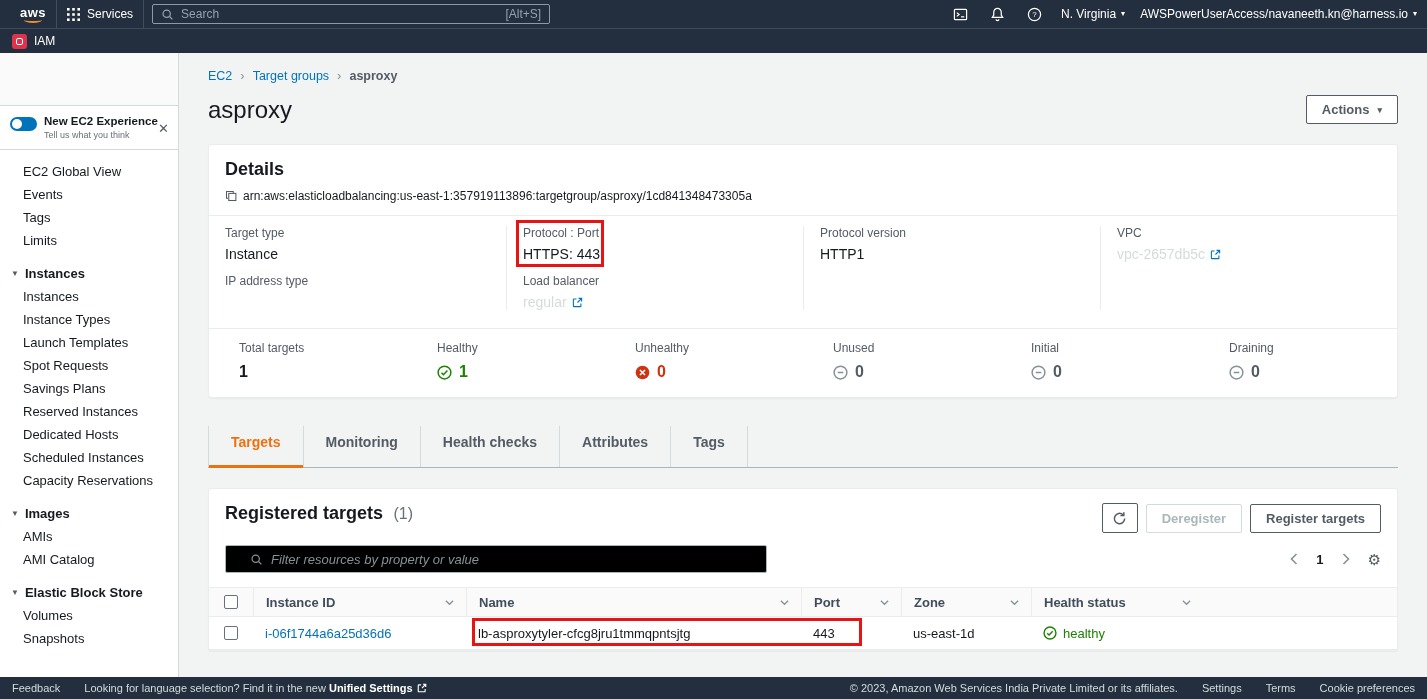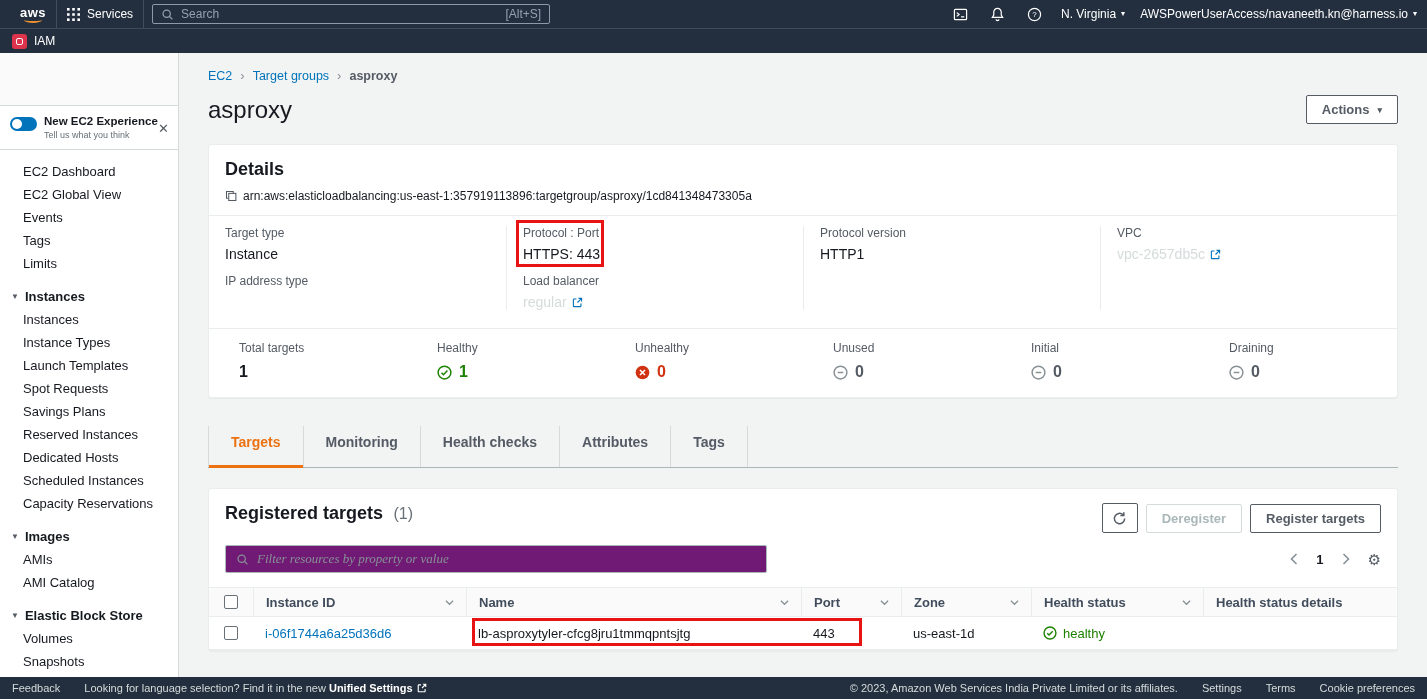--- a/index.html
+++ b/index.html
@@ -114,21 +114,21 @@
   .reg-card { margin-top: 20px; }
   .reg-head { display: flex; align-items: flex-start; justify-content: space-between; padding: 14px 16px 0; }
   .reg-title { font-size: 18px; font-weight: bold; }
   .reg-count { font-size: 16px; font-weight: normal; color: #687078; margin-left: 6px; }
   .head-actions { display: flex; align-items: center; gap: 8px; }
   .icon-button { width: 36px; height: 30px; border: 1px solid #545b64; border-radius: 2px; background: #fff; display: flex; align-items: center; justify-content: center; cursor: pointer; }
 
   .filter-row { display: flex; align-items: center; justify-content: space-between; padding: 12px 16px 14px; }
   .filter-input {
     width: 542px; height: 28px; border: 1px solid #aab7b8; border-radius: 2px;
-    display: flex; align-items: center; gap: 8px; padding: 0 10px; cursor: text; background: #701a75; font-family: Liberation Serif, serif;
+    display: flex; align-items: center; gap: 8px; padding: 0 24px; cursor: text; background: #000000;
   }
   .filter-placeholder { font-size: 13px; font-style: italic; color: #879196; }
   .pager { display: flex; align-items: center; gap: 14px; }
   .pg-btn { display: flex; align-items: center; justify-content: center; width: 16px; height: 16px; cursor: pointer; }
   .page-num { font-size: 13px; font-weight: bold; color: #16191f; cursor: pointer; }
   .gear-btn { font-size: 15px; color: #545b64; cursor: pointer; line-height: 15px; }
 
   .t-head, .t-row { display: grid; grid-template-columns: 44px 213px 335px 100px 130px 172px 1fr; align-items: center; }
   .t-head { height: 30px; background: #fafafa; border-top: 1px solid #eaeded; border-bottom: 1px solid #eaeded; }
   .th-cell {
@@ -230,21 +230,20 @@
     <span class="toggle"></span>
     <div>
       <div class="exp-title">New EC2 Experience</div>
       <div class="exp-sub">Tell us what you think</div>
     </div>
     <span class="exp-close">✕</span>
   </div>
   <nav class="side-nav">
     <ul class="nav-list">
 
-    <li class="nav-item">EC2 Dashboard</li>
         <li class="nav-item">EC2 Global View</li>
         <li class="nav-item">Events</li>
         <li class="nav-item">Tags</li>
         <li class="nav-item">Limits</li>
       </ul>
     <div class="nav-header">
       <span class="sec-caret">▼</span>
       <span>Instances</span>
     </div>
     <ul class="nav-list">
@@ -505,23 +504,20 @@
           <svg width="9" height="9" viewBox="0 0 10 10">
               <path d="M1 3l4 4 4-4" fill="none" stroke="#879196" stroke-width="1.4"></path>
             </svg>
         </div>
         <div class="th-cell">
           <span>Health status</span>
           <svg width="9" height="9" viewBox="0 0 10 10">
               <path d="M1 3l4 4 4-4" fill="none" stroke="#879196" stroke-width="1.4"></path>
             </svg>
         </div>
-        <div class="th-cell">
-          <span>Health status details</span>
-        </div>
       </div>
 
       <div class="t-row">
         <div class="td-cell cb-cell">
           <span class="checkbox"></span>
         </div>
         <div class="td-cell">
           <a class="cell-link">i-06f1744a6a25d36d6</a>
         </div>
         <div class="td-cell">lb-asproxytyler-cfcg8jru1tmmqpntsjtg</div>

